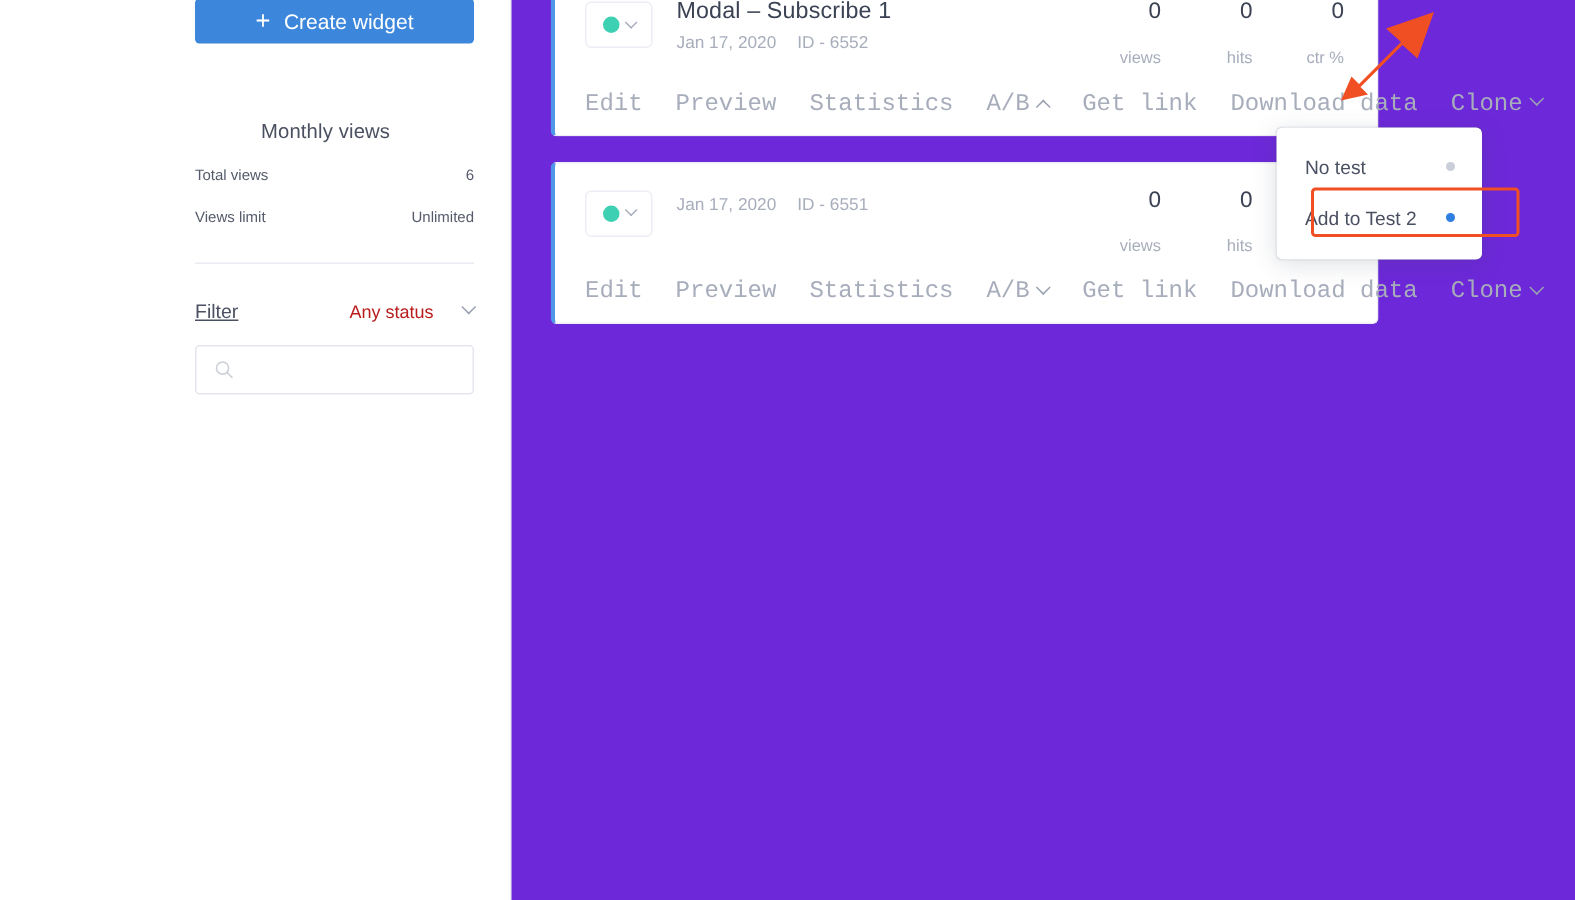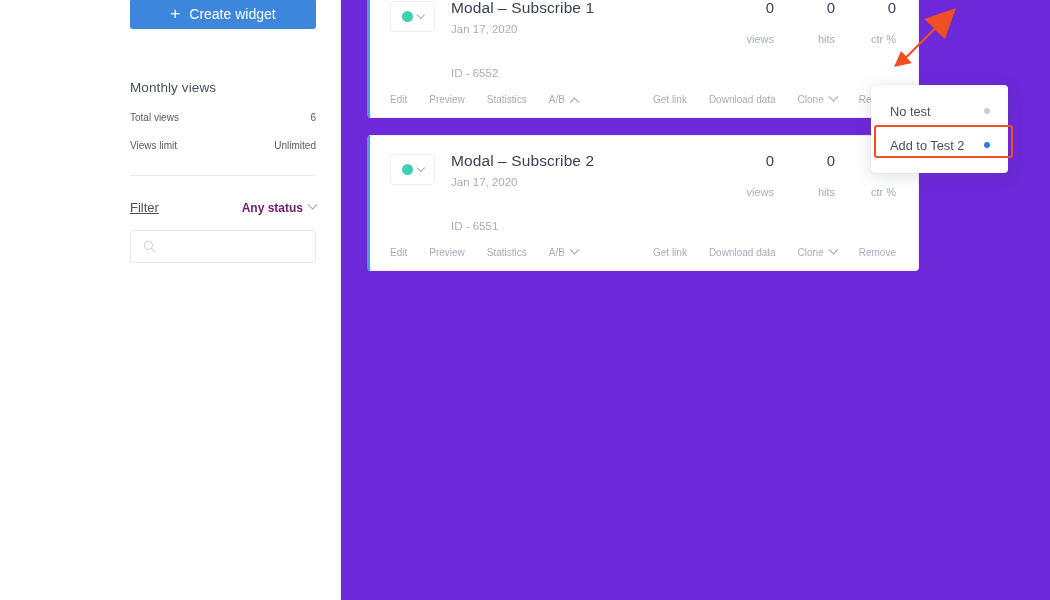--- a/index.html
+++ b/index.html
@@ -69,20 +69,21 @@
     position: relative;
     top: -1px;
   }
 
   
   .section-title {
     font-size: 13.5px;
     color: #4a5061;
     margin-top: 51px;
     letter-spacing: 0.1px;
+    margin-left: 44px;
   }
 
   .stat-row {
     display: flex;
     justify-content: space-between;
     align-items: baseline;
     font-size: 10px;
     color: #555b6b;
     margin-top: 17px;
   }
@@ -102,26 +103,25 @@
     align-items: center;
     margin-top: 24px;
   }
   .filter-label {
     font-size: 13px;
     color: #4a5061;
     text-decoration: underline;
   }
   .filter-select {
     font-size: 12px;
-    color: #701a75;
-    display: flex;
-    align-items: center;
-    gap: 6px;
+    color: #b91c1c;
+    display: flex;
+    align-items: center;
+    gap: 20px;
     cursor: pointer;
-    font-weight: bold;
   }
   .chev {
     display: inline-block;
     width: 7px;
     height: 7px;
     border-right: 1.3px solid #9aa1b1;
     border-bottom: 1.3px solid #9aa1b1;
     transform: rotate(45deg) translate(-2px, -2px);
   }
   .chev.up {
@@ -215,23 +215,22 @@
     font-size: 15.5px;
     color: #3b4254;
     letter-spacing: .1px;
     white-space: nowrap;
   }
   .card-meta {
     margin-top: 6px;
     font-size: 11.5px;
     color: #a7adbb;
     display: flex;
-    gap: 32px;
+    gap: 14px;
     white-space: nowrap;
-    flex-direction: column;
   }
 
   .card-stats {
     display: flex;
     gap: 31px;
     flex: none;
     margin-top: 1px;
   }
   .stat {
     text-align: right;
@@ -253,35 +252,36 @@
     align-items: center;
     margin-top: 15px;
   }
   .actions-left, .actions-right {
     display: flex;
     align-items: center;
   }
   .actions-right { margin-left: auto; }
 
   .act {
-    font-size: 10px;
+    font-size: 16px;
     color: #a7adbb;
     cursor: pointer;
     margin-right: 22px;
     display: flex;
     align-items: center;
     gap: 6px;
     white-space: nowrap;
+    font-family: Liberation Mono, monospace;
   }
   .actions-right .act:last-child { margin-right: 0; }
 
   
   .ab-dropdown {
     position: absolute;
-    left: 530px;
+    left: 510px;
     top: 85px;
     width: 137px;
     background: #ffffff;
     border-radius: 4px;
     box-shadow: 0 3px 16px rgba(60,70,95,.17), 0 0 1px rgba(60,70,95,.25);
     padding: 9px 0 11px;
     z-index: 40;
   }
   .dd-item {
     height: 34px;
@@ -433,21 +433,20 @@
 
       <section class="card">
         <div class="card-top">
 
           <div class="status-chip">
             <span class="status-dot"></span>
             <i class="chev-sm"></i>
           </div>
 
           <div class="card-titles">
-            <div class="card-name">Modal – Subscribe 2</div>
             <div class="card-meta">
               <span>Jan 17, 2020</span>
               <span>ID - 6551</span>
             </div>
           </div>
 
           <div class="card-stats">
             <div class="stat">
               <div class="num">0</div>
               <div class="cap">views</div>

